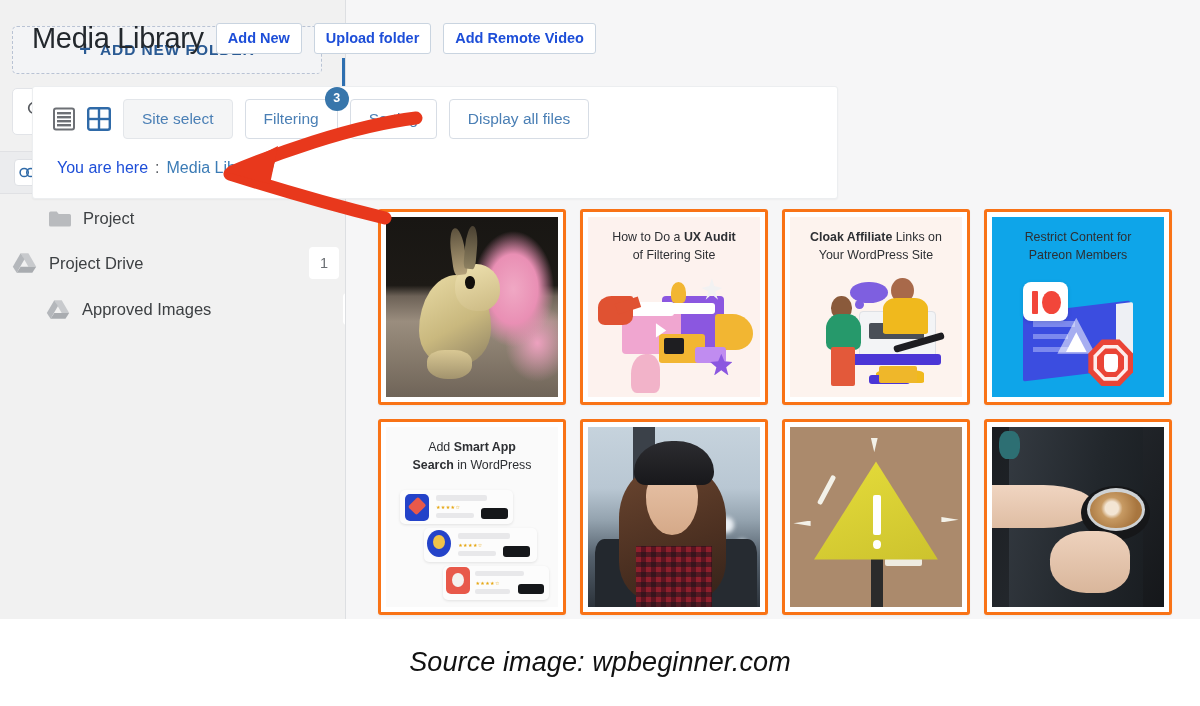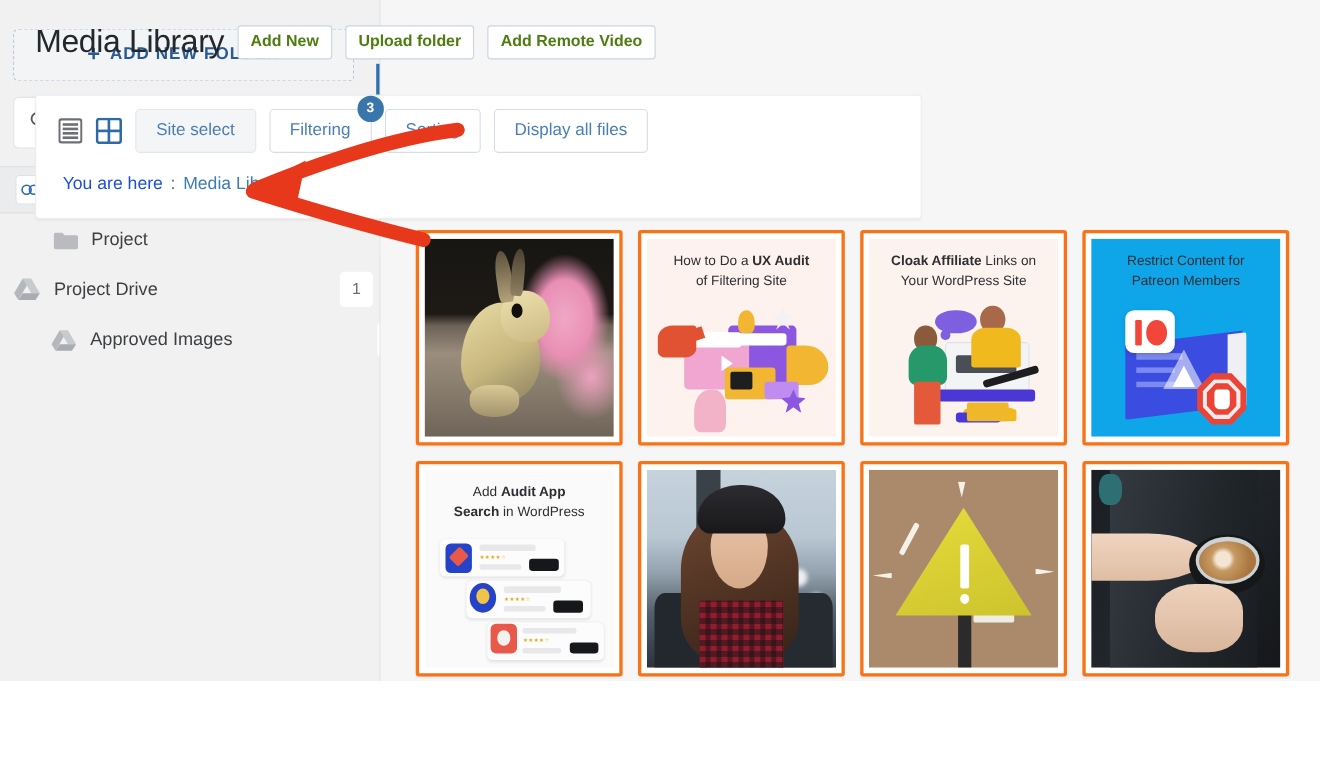--- a/index.html
+++ b/index.html
@@ -95,21 +95,21 @@
   }
   .main-head{
     position:absolute;left:32px;top:22px;display:flex;align-items:center;gap:12px;
   }
   .page-title{
     font-size:29px;color:#23282d;font-weight:400;letter-spacing:-.3px;
     white-space:nowrap;
   }
   .hbtn{
     background:#fff;border:1px solid #c9d4e0;border-radius:3px;
-    color:#4d7c0f;font-size:14.5px;font-weight:700;
+    color:#1d4ed8;font-size:14.5px;font-weight:700;
     padding:7px 11px;cursor:pointer;white-space:nowrap;
     font-family:inherit;line-height:1.1;
   }
 
   .toolbar-card{
     position:absolute;left:32px;top:86px;width:806px;height:113px;
     background:#fff;border:1px solid #eceef0;border-radius:3px;
     box-shadow:0 1px 2px rgba(0,0,0,.04);box-sizing:border-box;
   }
   .toolbar-row{
@@ -512,21 +512,21 @@
             <div class="pt-stop" style="left:61%;top:73%;width:16%;height:16%;"></div>
             <div class="pt-hand" style="left:65%;top:76%;width:8%;height:10%;"></div>
           </div>
         </div>
       </div>
 
       <div class="cell">
         <div class="thumb">
           <div class="illus" style="background:#fafafa;">
             <div class="cap">
-              <span>Add </span><b>Audit App</b><br>
+              <span>Add </span><b>Smart App</b><br>
               <b>Search</b><span> in WordPress</span>
             </div>
 
             <div class="sab-row" style="left:8%;top:35%;width:66%;"></div>
             <div class="sab-ic" style="left:11%;top:37%;width:14%;height:15%;background:#2443c9;"></div>
             <div style="position:absolute;left:14.5%;top:40%;width:7%;height:8%;background:#e8594a;transform:rotate(45deg);border-radius:2px;"></div>
             <div class="sab-line" style="left:29%;top:38%;width:30%;height:3%;"></div>
             <div class="stars" style="left:29%;top:43%;">★★★★☆</div>
             <div class="sab-line" style="left:29%;top:48%;width:22%;height:2.5%;"></div>
             <div class="sab-btn" style="left:55%;top:45%;width:16%;height:6%;"></div>
@@ -598,13 +598,16 @@
     </div>
 
     <svg class="arrow" viewBox="0 0 230 125">
       <path d="M216 8 C 150 16, 70 46, 32 62" fill="none" stroke="#e8381c" stroke-width="13" stroke-linecap="round"></path>
       <path d="M185 108 C 128 94, 68 76, 30 64" fill="none" stroke="#e8381c" stroke-width="13" stroke-linecap="round"></path>
       <path d="M26 62 L 78 36 L 70 74 Z" fill="#e8381c"></path>
     </svg>
 
   </div>
 
+  <div class="caption">
+    <span>Source image: wpbeginner.com</span>
+  </div>
 </div>
 
 </body></html>

